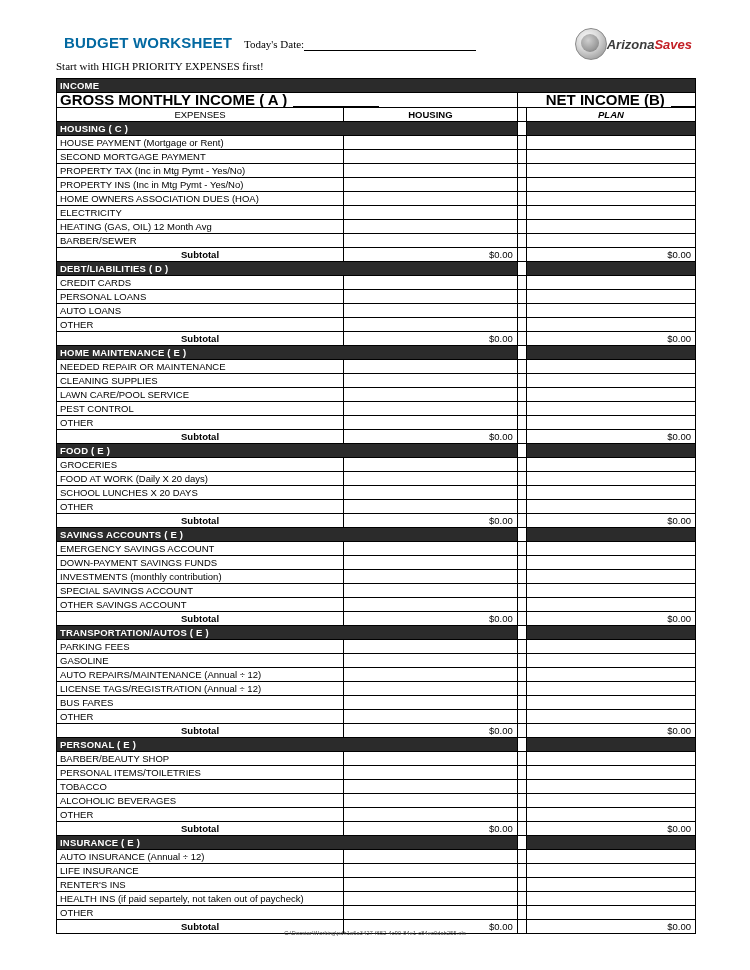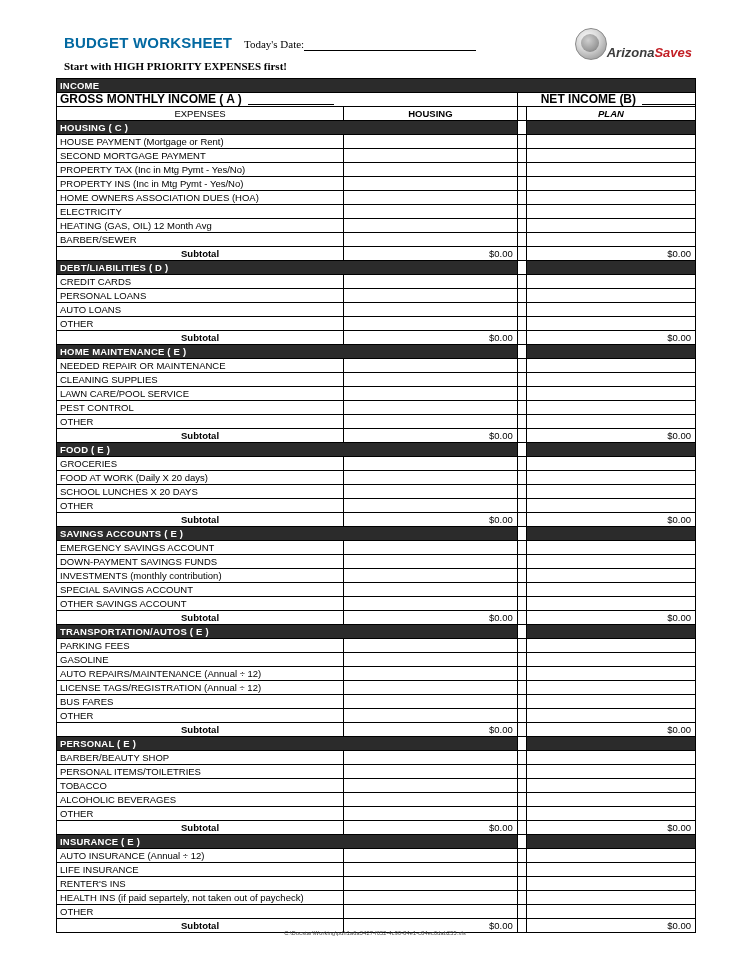--- a/index.html
+++ b/index.html
@@ -50,33 +50,32 @@
   .hdr-date-line {
     position: absolute;
     left: 248px;
     top: 28px;
     width: 172px;
     border-bottom: 1px solid #000;
     height: 0;
   }
   .hdr-sub {
     position: absolute;
-    left: 8px;
+    left: 0;
     top: 38px;
     font-size: 11px;
     font-family: "Liberation Serif", serif;
     color: #000;
-    font-weight: bold;
   }
   .logo {
     position: absolute;
     right: 4px;
     top: 6px;
     display: flex;
-    align-items: flex-end;
+    align-items: center;
   }
   .logo-coin {
     width: 30px;
     height: 30px;
     border-radius: 50%;
     background: radial-gradient(circle at 38% 32%, #fafafa 0%, #d8d8d8 42%, #a8a8a8 75%, #7c7c7c 100%);
     border: 1px solid #8a8a8a;
     position: relative;
   }
   .logo-coin::after {
@@ -125,21 +124,21 @@
     font-size: 9.5px;
     letter-spacing: 0.2px;
     height: 14px;
     line-height: 14px;
   }
   .band-wide { border: 1px solid #000; }
 
   .income-row td {
     height: 16px;
     line-height: 16px;
-    font-size: 12px;
+    font-size: 15px;
     font-weight: bold;
   }
   .gross-line {
     display: inline-block;
     border-bottom: 1px solid #000;
     width: 86px;
     margin-left: 6px;
     vertical-align: -2px;
   }
   .net-line {

